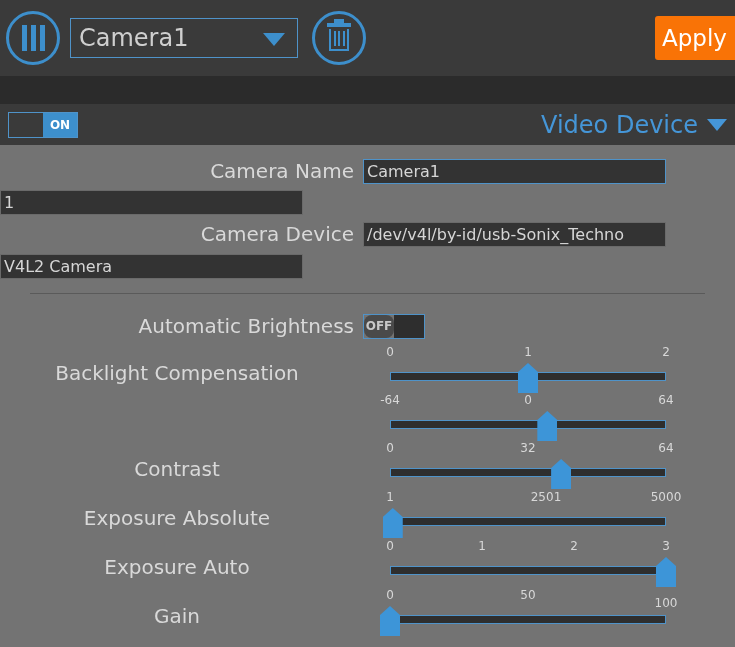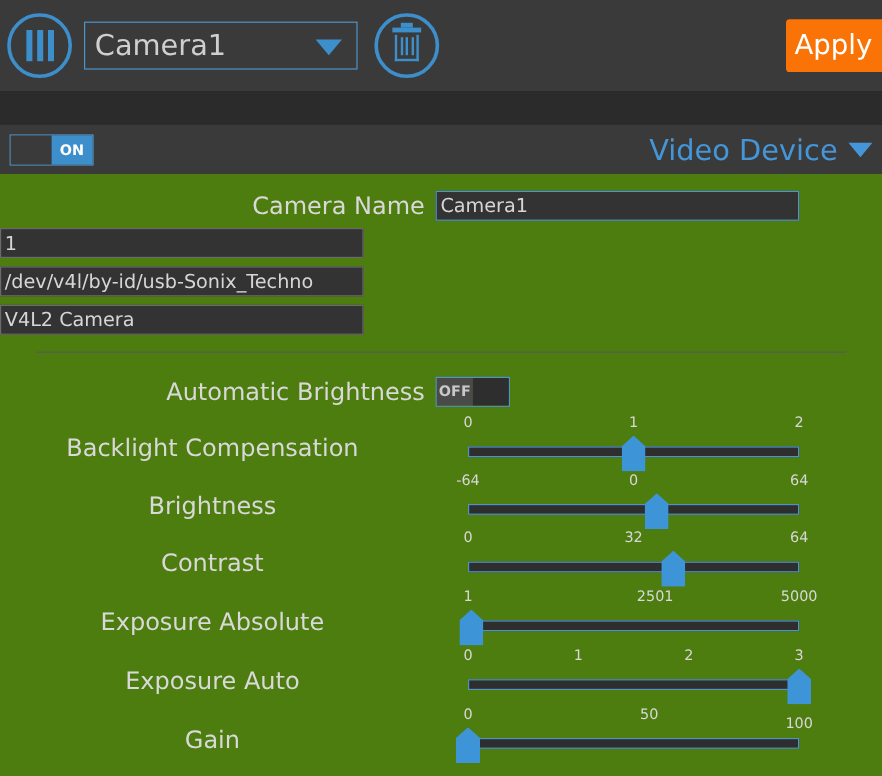--- a/index.html
+++ b/index.html
@@ -174,21 +174,21 @@
     border-left: 10px solid transparent;
     border-right: 10px solid transparent;
     border-top: 12px solid #4596d8;
   }
 
   
   #panel {
     position: absolute;
     left: 0; top: 145px;
     width: 735px; height: 502px;
-    background: #4d7c0f;
+    background: #737373;
   }
 
   
   .field-row {
     position: absolute;
     left: 0;
     width: 735px; height: 26px;
     display: flex;
     align-items: center;
   }
@@ -241,20 +241,21 @@
   }
   #auto-brightness-toggle .state {
     width: 50%; height: 100%;
     background: #4a4a4a;
     color: #c8c8c8;
     font-size: 12px;
     font-weight: bold;
     display: flex;
     align-items: center;
     justify-content: center;
+    border-radius: 8px;
   }
   #auto-brightness-toggle .knob {
     width: 50%; height: 100%;
     background: #2e2e2e;
   }
 
   
   .slider-row {
     position: absolute;
     left: 0;
@@ -357,20 +358,21 @@
 
   <div id="fields-container">
       <div class="field-row" style="top: 13px;">
         <span class="field-label">Camera Name</span>
         <div class="field-input focused">Camera1</div>
       </div>
       <div class="field-row" style="top: 44px;">
         <div class="field-input">1</div>
       </div>
       <div class="field-row" style="top: 76px;">
+        <span class="field-label">Camera Device</span>
         <div class="field-input">/dev/v4l/by-id/usb-Sonix_Techno</div>
       </div>
       <div class="field-row" style="top: 108px;">
         <div class="field-input">V4L2 Camera</div>
       </div>
     </div>
 
   <div id="divider"></div>
 
   <div id="auto-brightness-row">
@@ -388,21 +390,20 @@
           <div class="ticks">
             <span class="tick" style="left: 12px;">0</span>
             <span class="tick" style="left: 150px;">1</span>
             <span class="tick" style="left: 288px;">2</span>
           </div>
           <div class="track"></div>
           <div class="handle" style="left: 150px;"></div>
         </div>
       </div>
       <div class="slider-row" style="top: 248px;">
-        <div class="slider-label">Brightness</div>
         <div class="slider-zone">
           <div class="ticks">
             <span class="tick" style="left: 12px;">-64</span>
             <span class="tick" style="left: 150px;">0</span>
             <span class="tick" style="left: 288px;">64</span>
           </div>
           <div class="track"></div>
           <div class="handle" style="left: 169.32px;"></div>
         </div>
       </div>
@@ -441,21 +442,21 @@
           </div>
           <div class="track"></div>
           <div class="handle" style="left: 288px;"></div>
         </div>
       </div>
       <div class="slider-row" style="top: 443px;">
         <div class="slider-label">Gain</div>
         <div class="slider-zone">
           <div class="ticks">
             <span class="tick" style="left: 12px;">0</span>
-            <span class="tick" style="left: 163px;">50</span>
+            <span class="tick" style="left: 150px;">50</span>
             <span class="tick" style="left: 288px; margin-top: 8px;">100</span>
           </div>
           <div class="track"></div>
           <div class="handle" style="left: 12px;"></div>
         </div>
       </div>
     </div>
 </div>
 
 </body></html>

